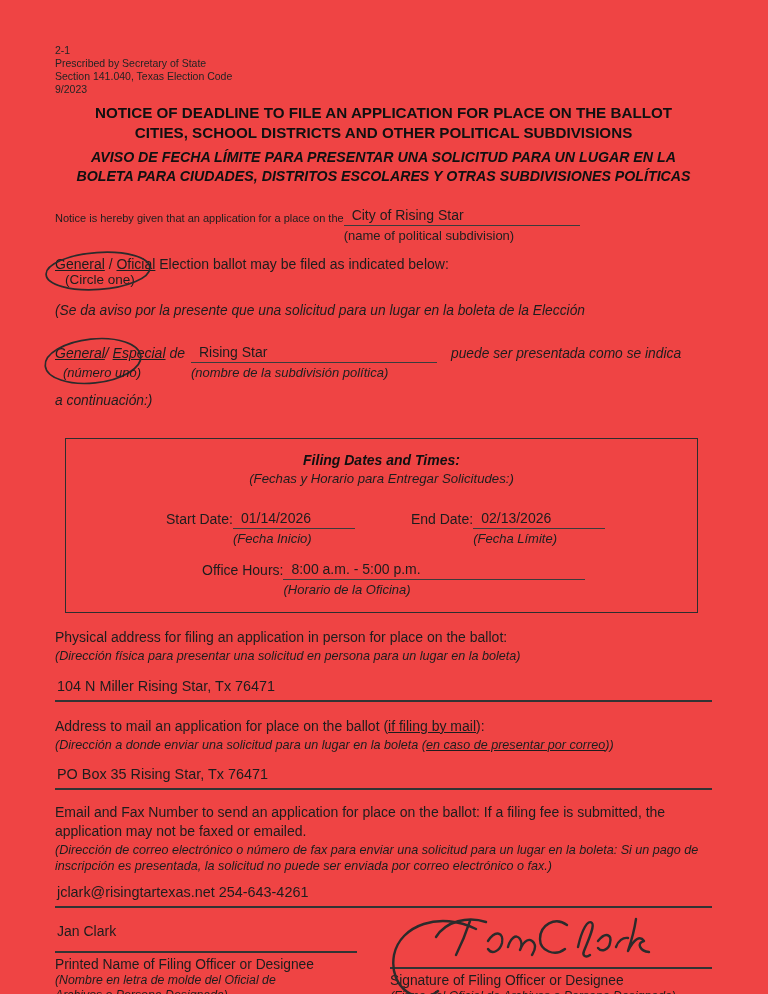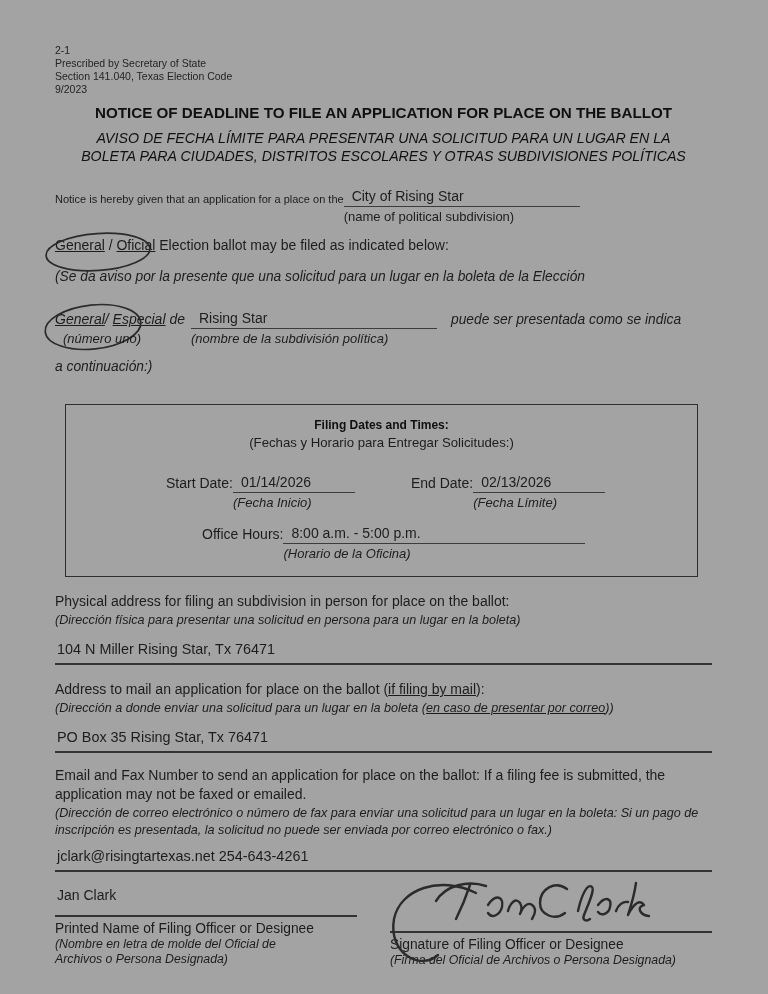--- a/index.html
+++ b/index.html
@@ -1,25 +1,25 @@
 <!DOCTYPE html>
 <html><head>
 <meta charset="utf-8">
 <style>
   html,body{margin:0;padding:0;background:#ffffff;}
   .page{
-    width:768px;height:994px;background:#a3a3a3;position:relative;
+    width:768px;height:994px;background:#ef4444;position:relative;
     font-family:"Liberation Sans",sans-serif;color:#1d1d1d;
     box-sizing:border-box;padding:44px 56px 0 55px;overflow:hidden;
   }
   
   .meta{font-size:10.5px;line-height:1.24;color:#242424;}
   
   .title{margin-top:7px;text-align:center;font-weight:bold;font-size:15.2px;line-height:1.28;color:#101010;}
-  .title-es{margin-top:6px;text-align:center;font-weight:normal;font-style:italic;font-size:14.2px;line-height:1.32;color:#101010;}
+  .title-es{margin-top:6px;text-align:center;font-weight:bold;font-style:italic;font-size:14.2px;line-height:1.32;color:#101010;}
   
   .blank{display:inline-block;position:relative;vertical-align:bottom;}
   .blank .bvalue{display:block;border-bottom:1.6px solid #3c3c3c;padding:0 4px 2px 8px;font-size:14px;white-space:nowrap;}
   .blank .bcap{position:absolute;left:0;right:0;top:100%;margin-top:2px;text-align:left;font-size:13px;white-space:nowrap;color:#202020;}
   .row-flex{display:flex;align-items:flex-end;}
   
   .notice-row{margin-top:22px;}
   .lead{font-size:11px;padding-bottom:2px;white-space:nowrap;}
   
   .gen-row{margin-top:30px;position:relative;font-size:14px;}
@@ -29,22 +29,22 @@
   .gen-row .hand-circle{left:-13px;top:-7px;}
   .sp-row{margin-top:26px;}
   .g-stack{position:relative;font-style:italic;font-size:14px;padding-bottom:2px;white-space:nowrap;}
   .g-stack .gcap{position:absolute;top:100%;left:8px;margin-top:2px;font-size:13px;font-style:italic;white-space:nowrap;}
   .g-stack .hand-circle{left:-14px;top:-9px;}
   .sp-line1{margin-top:16px;font-style:italic;font-size:13.8px;}
   .sp-rest{font-style:italic;font-size:13.8px;margin-left:14px;padding-bottom:2px;white-space:nowrap;}
   .continuation{margin-top:30px;font-style:italic;font-size:13.8px;}
   
   .fbox{margin:30px 14px 0 10px;border:1.6px solid #2e2e2e;padding:13px 0 32px 0;}
-  .fbox-title{text-align:center;font-weight:bold;font-size:12px;color:#101010;}
-  .fbox-sub{text-align:center;font-size:13.2px;margin-top:3px;}
+  .fbox-title{text-align:center;font-weight:bold;font-size:14px;color:#101010;font-style:italic;}
+  .fbox-sub{text-align:center;font-style:italic;font-size:13.2px;margin-top:3px;}
   .fb-row1{margin-top:24px;padding-left:100px;}
   .fb-gap{width:56px;}
   .fb-label{font-size:14px;padding-bottom:2px;white-space:nowrap;}
   .fb-row2{margin-top:32px;padding-left:136px;}
   
   .sec{margin-top:15px;}
   .sec-label{font-size:14px;line-height:1.35;}
   .sec-label-es{font-style:italic;font-size:12.6px;margin-top:1px;line-height:1.3;}
   .sec-value{font-size:14.4px;margin-top:13px;padding:0 0 6px 2px;border-bottom:2px solid #333;}
   
@@ -65,20 +65,21 @@
 
   <div class="meta">
     <div>2-1</div>
     <div>Prescribed by Secretary of State</div>
     <div>Section 141.040, Texas Election Code</div>
     <div>9/2023</div>
   </div>
 
   <div class="title">
     <div>NOTICE OF DEADLINE TO FILE AN APPLICATION FOR PLACE ON THE BALLOT</div>
+    <div>CITIES, SCHOOL DISTRICTS AND OTHER POLITICAL SUBDIVISIONS</div>
   </div>
   <div class="title-es">
     <div>AVISO DE FECHA LÍMITE PARA PRESENTAR UNA SOLICITUD PARA UN LUGAR EN LA</div>
     <div>BOLETA PARA CIUDADES, DISTRITOS ESCOLARES Y OTRAS SUBDIVISIONES POLÍTICAS</div>
   </div>
 
   <div class="notice-row row-flex">
     <span class="lead">Notice is hereby given that an application for a place on the</span>
     <span class="blank" style="width:236px;">
       <span class="bvalue">City of Rising Star</span>
@@ -88,20 +89,21 @@
 
   <div class="gen-row">
     <svg class="hand-circle" width="112" height="46">
       <ellipse cx="56" cy="22" rx="52" ry="18.5" transform="rotate(-4 56 22)" fill="none" stroke="#2b2b2b" stroke-width="1.7"></ellipse>
     </svg>
     <div>
       <span class="u">General</span>
       <span>/</span>
       <span class="u">Oficial</span><span> Election ballot may be filed as indicated below:</span>
     </div>
+    <div class="circle-one">(Circle one)</div>
   </div>
 
   <div class="sp-line1">(Se da aviso por la presente que una solicitud para un lugar en la boleta de la Elección</div>
 
   <div class="sp-row row-flex">
     <span class="g-stack">
       <svg class="hand-circle" width="104" height="52">
         <ellipse cx="52" cy="25" rx="48" ry="22" transform="rotate(-6 52 25)" fill="none" stroke="#2b2b2b" stroke-width="1.7"></ellipse>
       </svg>
       <span class="u">General</span><span>/</span> <span class="u">Especial</span><span> de</span>
@@ -137,21 +139,21 @@
     <div class="fb-row2 row-flex">
       <span class="fb-label">Office Hours:</span>
       <span class="blank" style="width:302px;">
         <span class="bvalue">8:00 a.m. - 5:00 p.m.</span>
         <span class="bcap" style="font-style:italic;">(Horario de la Oficina)</span>
       </span>
     </div>
   </div>
 
   <div class="sec">
-    <div class="sec-label">Physical address for filing an subdivision in person for place on the ballot:</div>
+    <div class="sec-label">Physical address for filing an application in person for place on the ballot:</div>
     <div class="sec-label-es">(Dirección física para presentar una solicitud en persona para un lugar en la boleta)</div>
     <div class="sec-value">104 N Miller Rising Star, Tx 76471</div>
   </div>
 
   <div class="sec">
     <div class="sec-label"><span>Address to mail an application for place on the ballot (</span><span class="u">if filing by mail</span><span>):</span></div>
     <div class="sec-label-es"><span>(Dirección a donde enviar una solicitud para un lugar en la boleta (</span><span class="u">en caso de presentar por correo</span><span>))</span></div>
     <div class="sec-value">PO Box 35 Rising Star, Tx 76471</div>
   </div>
 

